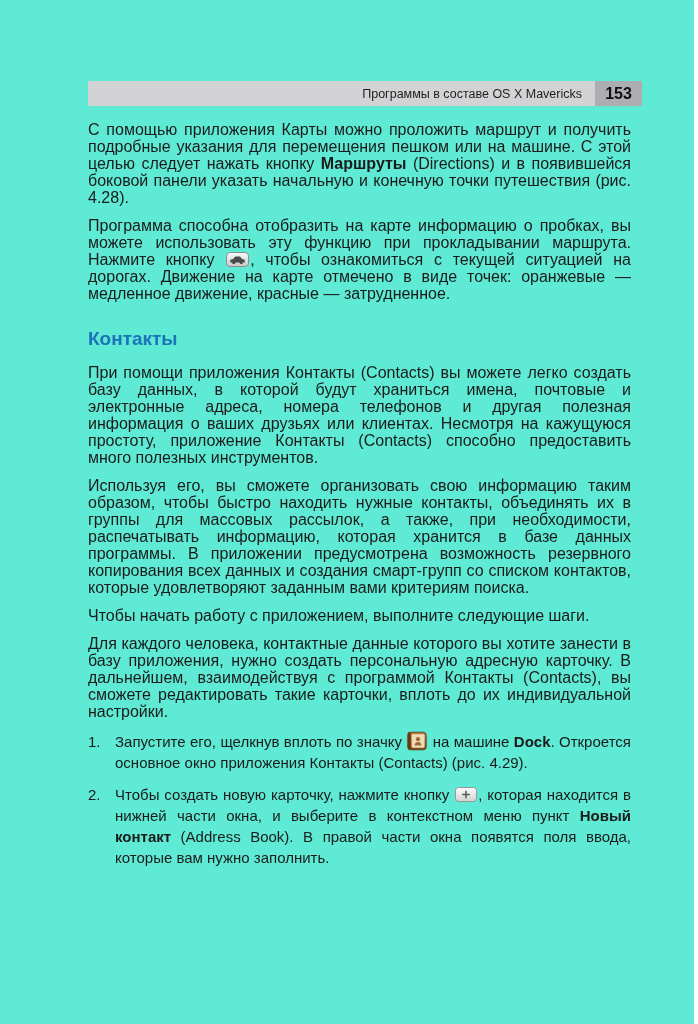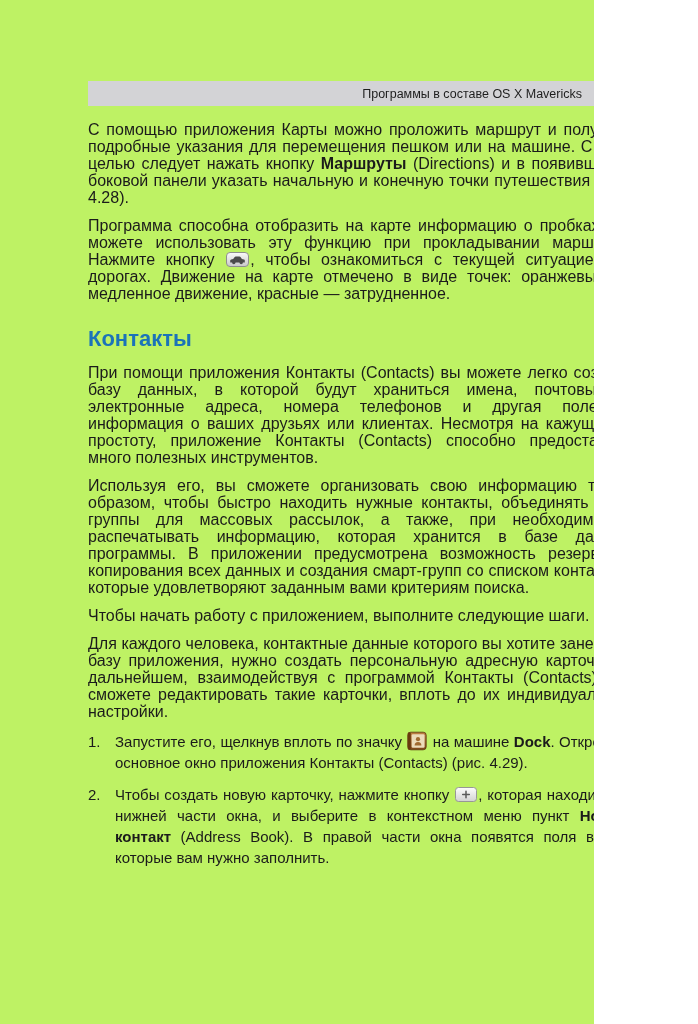--- a/index.html
+++ b/index.html
@@ -3,21 +3,21 @@
 <meta charset="utf-8">
 <style>
   * { box-sizing: border-box; }
   html, body { margin: 0; padding: 0; }
   body {
     width: 698px; height: 1024px;
     background: #ffffff;
     font-family: "Liberation Sans", sans-serif;
     color: #1b1b1b;
   }
-  .page { position: relative; width: 594px; height: 1024px; background: #bef264; overflow: hidden; padding-left: 37px; }
+  .page { position: relative; width: 694px; height: 1024px; background: #5eead4; overflow: hidden; padding-left: 37px; }
 
   
   .runhead {
     position: absolute; left: 88px; top: 81px;
     width: 554px; height: 25px;
     background: #d3d3d6;
     display: flex; align-items: stretch;
   }
   .runhead-title {
     flex: 1; display: flex; align-items: center; justify-content: flex-end;
@@ -26,21 +26,21 @@
   .runhead-num {
     width: 47px; background: #aeaeb2;
     display: flex; align-items: center; justify-content: center;
     font-size: 16px; font-weight: bold; color: #101010;
   }
 
   
   .content { position: absolute; left: 88px; top: 121px; width: 543px; }
   .para { margin: 0 0 11px 0; font-size: 16px; line-height: 17px; text-align: justify; }
   .b { font-weight: bold; }
-  .heading { margin: 26px 0 14px 0; font-size: 22px; line-height: 22px; font-weight: bold; }
+  .heading { margin: 26px 0 14px 0; font-size: 19px; line-height: 22px; font-weight: bold; }
 
   .steps { margin-top: 9px; }
   .step { display: flex; margin: 0 0 11px 0; }
   .step-num { flex: 0 0 27px; width: 27px; font-size: 15px; line-height: 21px; }
   .step-text { flex: 1; font-size: 15px; line-height: 21px; text-align: justify; }
 
   .inline-icon { display: inline-block; line-height: 0; margin: 0 1px; }
   .inline-icon svg { display: inline-block; }
   .icon-traffic-button-icon { vertical-align: -2px; }
   .icon-contacts-dock-icon { vertical-align: -4px; }

